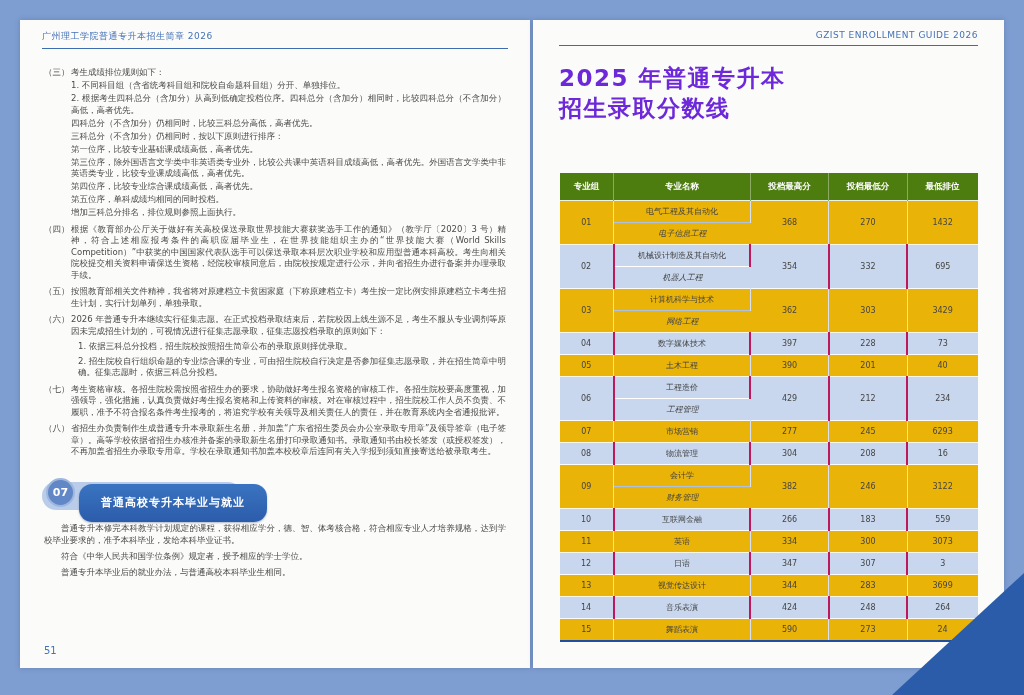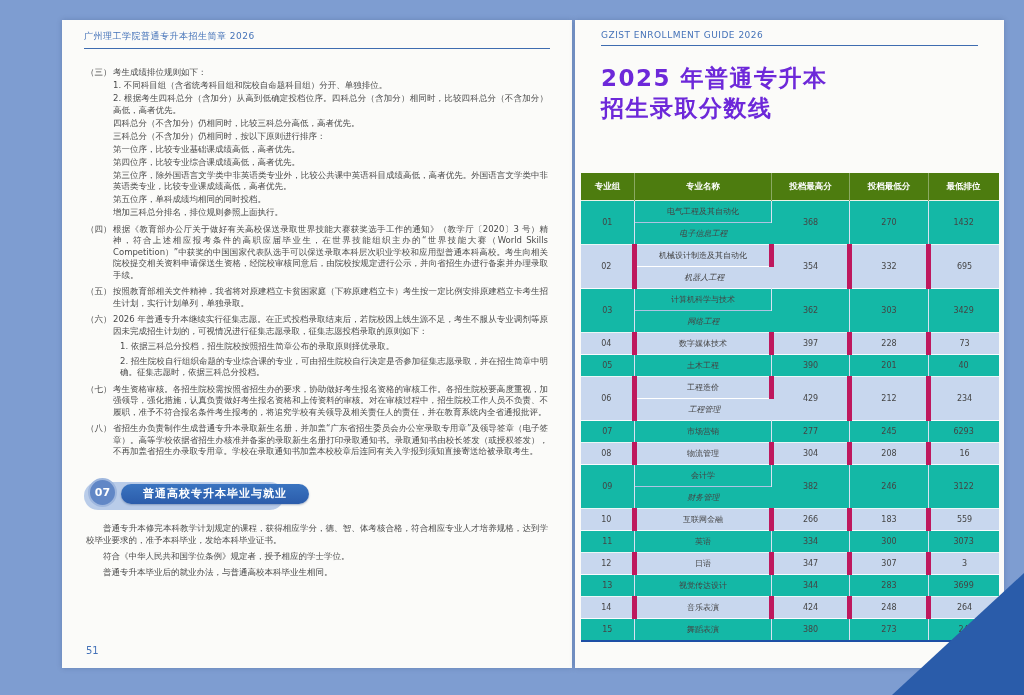--- a/index.html
+++ b/index.html
@@ -2,63 +2,63 @@
 <html><head>
 <meta charset="utf-8">
 <style>
   html,body{margin:0;padding:0;}
   body{
     width:1024px;height:695px;position:relative;overflow:hidden;
     background:#7E9DD1;
     font-family:"DejaVu Sans","Liberation Sans",sans-serif;
     -webkit-font-smoothing:antialiased;
   }
-  .spread{position:absolute;top:20px;left:20px;right:20px;bottom:27px;display:flex;margin-left:42px;}
+  .spread{position:absolute;top:20px;left:20px;right:20px;bottom:27px;display:flex;}
   .page{background:#FBFBF9;position:relative;box-shadow:0 0 5px rgba(40,60,100,.25);}
   .page-left{width:510px;margin-right:3px;}
   .page-right{flex:1;}
 
   .page-head{margin:10px 22px 0;padding-bottom:5px;border-bottom:1px solid #3E6CB0;
     color:#4472B8;font-size:9px;letter-spacing:.5px;}
-  .page-head.right{margin:10px 26px 0;}
+  .page-head.right{text-align:right;margin:10px 26px 0;}
 
   
   .rules{margin:18px 24px 0;color:#4B4B4B;font-size:8.5px;line-height:11.5px;text-align:justify;}
   .blk{margin:0 0 1.5px;}
   .blk.item{position:relative;padding-left:27px;margin-top:5px;}
   .blk.item .lbl{position:absolute;left:0;top:0;}
   .blk.sub{padding-left:27px;}
   .blk.sub2{padding-left:34px;margin:3.5px 0;}
   .blk.cont{padding-left:13px;text-indent:1.7em;margin-bottom:4px;}
 
   
   .badge{position:relative;height:34px;margin:20px 18px 10px 22px;}
   .badge-bg{position:absolute;left:0;top:4px;width:200px;height:28px;background:#B9CCE9;border-radius:15px;}
   .badge-circle{position:absolute;left:4px;top:0;width:25px;height:25px;border-radius:50%;
     background:#6187C6;border:2px solid #9FB7DE;color:#fff;font-size:11px;font-weight:bold;
     display:flex;align-items:center;justify-content:center;}
-  .badge-pill{position:absolute;left:37px;top:6px;height:20px;padding:0 22px;border-radius:13px;
+  .badge-pill{position:absolute;left:37px;top:6px;height:38px;padding:0 22px;border-radius:13px;
     background:linear-gradient(#3A74C0,#2B5CAB);color:#fff;font-size:11px;font-weight:bold;
     display:flex;align-items:center;letter-spacing:1px;box-shadow:0 1px 2px rgba(30,60,110,.35);}
   .sec{margin:0 24px;color:#4B4B4B;font-size:8.5px;line-height:12px;text-align:justify;}
   .sec p{margin:0 0 4px;text-indent:2em;}
 
   .pgnum{position:absolute;font-size:10px;color:#4472B8;}
   .pgnum.left{left:24px;bottom:12px;}
   .pgnum.right{right:26px;bottom:6px;}
 
   
   .title{margin:17px 26px 0;color:#6d28d9;font-weight:bold;font-size:23px;line-height:30px;letter-spacing:1.5px;}
   table.score{border-collapse:collapse;margin:50px auto 0;width:418px;font-size:8px;color:#444;}
   table.score th{background:#4d7c0f;color:#fff;font-size:8.5px;font-weight:bold;height:25px;
     border-right:1px solid rgba(255,255,255,.35);}
   table.score th:last-child{border-right:none;}
   table.score td{text-align:center;height:21px;padding:0 2px;}
-  tr.ge td{background:#14b8a6;border-right:1px solid #D8E2F2;}
-  tr.go td{background:#C8D7EE;border-right:5px solid #be185d;}
+  tr.ge td{background:#eab308;border-right:1px solid #D8E2F2;}
+  tr.go td{background:#C8D7EE;border-right:2px solid #be185d;}
   table.score td:last-child{border-right:none !important;}
   tr.gfirst td{border-top:1px solid rgba(255,255,255,.9);}
   td.name2{border-top:1px solid #AEC3E2 !important;font-style:italic;}
   tr.go td.name2{border-top:1px solid #FFFFFF !important;}
   tr.lastrow td{border-bottom:2px solid #1D4FA5;}
   .col-group{width:54px;}.col-name{width:136px;}.col-max{width:78px;}.col-min{width:78px;}.col-rank{width:70px;}
 
   
   .corner{position:absolute;right:0;bottom:0;width:0;height:0;z-index:6;
     border-left:132px solid transparent;border-bottom:122px solid #2A5CAA;}
@@ -71,22 +71,22 @@
   <div class="page page-left">
     <div class="page-head">广州理工学院普通专升本招生简章 2026</div>
 
     <div class="rules">
         <p class="blk item"><span class="lbl">（三）</span>考生成绩排位规则如下：</p>
         <p class="blk sub">1. 不同科目组（含省统考科目组和院校自命题科目组）分开、单独排位。</p>
         <p class="blk sub">2. 根据考生四科总分（含加分）从高到低确定投档位序。四科总分（含加分）相同时，比较四科总分（不含加分）高低，高者优先。</p>
         <p class="blk sub">四科总分（不含加分）仍相同时，比较三科总分高低，高者优先。</p>
         <p class="blk sub">三科总分（不含加分）仍相同时，按以下原则进行排序：</p>
         <p class="blk sub">第一位序，比较专业基础课成绩高低，高者优先。</p>
+        <p class="blk sub">第三位序，除外国语言文学类中非英语类专业外，比较公共课中英语科目成绩高低，高者优先。外国语言文学类中非英语类专业，比较专业课成绩高低，高者优先。</p>
         <p class="blk sub">第四位序，比较专业综合课成绩高低，高者优先。</p>
-        <p class="blk sub">第三位序，除外国语言文学类中非英语类专业外，比较公共课中英语科目成绩高低，高者优先。外国语言文学类中非英语类专业，比较专业课成绩高低，高者优先。</p>
         <p class="blk sub">第五位序，单科成绩均相同的同时投档。</p>
         <p class="blk sub">增加三科总分排名，排位规则参照上面执行。</p>
         <p class="blk item"><span class="lbl">（四）</span>根据《教育部办公厅关于做好有关高校保送录取世界技能大赛获奖选手工作的通知》（教学厅〔2020〕3 号）精神，符合上述相应报考条件的高职应届毕业生，在世界技能组织主办的“世界技能大赛（World Skills Competition）”中获奖的中国国家代表队选手可以保送录取本科层次职业学校和应用型普通本科高校。考生向相关院校提交相关资料申请保送生资格，经院校审核同意后，由院校按规定进行公示，并向省招生办进行备案并办理录取手续。</p>
         <p class="blk item"><span class="lbl">（五）</span>按照教育部相关文件精神，我省将对原建档立卡贫困家庭（下称原建档立卡）考生按一定比例安排原建档立卡考生招生计划，实行计划单列，单独录取。</p>
         <p class="blk item"><span class="lbl">（六）</span>2026 年普通专升本继续实行征集志愿。在正式投档录取结束后，若院校因上线生源不足，考生不服从专业调剂等原因未完成招生计划的，可视情况进行征集志愿录取，征集志愿投档录取的原则如下：</p>
         <p class="blk sub2">1. 依据三科总分投档，招生院校按照招生简章公布的录取原则择优录取。</p>
         <p class="blk sub2">2. 招生院校自行组织命题的专业综合课的专业，可由招生院校自行决定是否参加征集志愿录取，并在招生简章中明确。征集志愿时，依据三科总分投档。</p>
         <p class="blk item"><span class="lbl">（七）</span>考生资格审核。各招生院校需按照省招生办的要求，协助做好考生报名资格的审核工作。各招生院校要高度重视，加强领导，强化措施，认真负责做好考生报名资格和上传资料的审核。对在审核过程中，招生院校工作人员不负责、不履职，准予不符合报名条件考生报考的，将追究学校有关领导及相关责任人的责任，并在教育系统内全省通报批评。</p>
         <p class="blk item"><span class="lbl">（八）</span>省招生办负责制作生成普通专升本录取新生名册，并加盖“广东省招生委员会办公室录取专用章”及领导签章（电子签章）。高等学校依据省招生办核准并备案的录取新生名册打印录取通知书。录取通知书由校长签发（或授权签发），不再加盖省招生办录取专用章。学校在录取通知书加盖本校校章后连同有关入学报到须知直接寄送给被录取考生。</p>
       </div>
@@ -241,21 +241,21 @@
           <tr class="go gfirst">
             <td rowspan="1">14</td>
             <td class="name1">音乐表演</td>
             <td rowspan="1">424</td>
             <td rowspan="1">248</td>
             <td rowspan="1">264</td>
           </tr>
           <tr class="ge gfirst lastrow">
             <td rowspan="1">15</td>
             <td class="name1">舞蹈表演</td>
-            <td rowspan="1">380</td>
+            <td rowspan="1">590</td>
             <td rowspan="1">273</td>
             <td rowspan="1">24</td>
           </tr>
         </tbody>
     </table>
 
     <div class="pgnum right">52</div>
   </div>
 </div>
 

